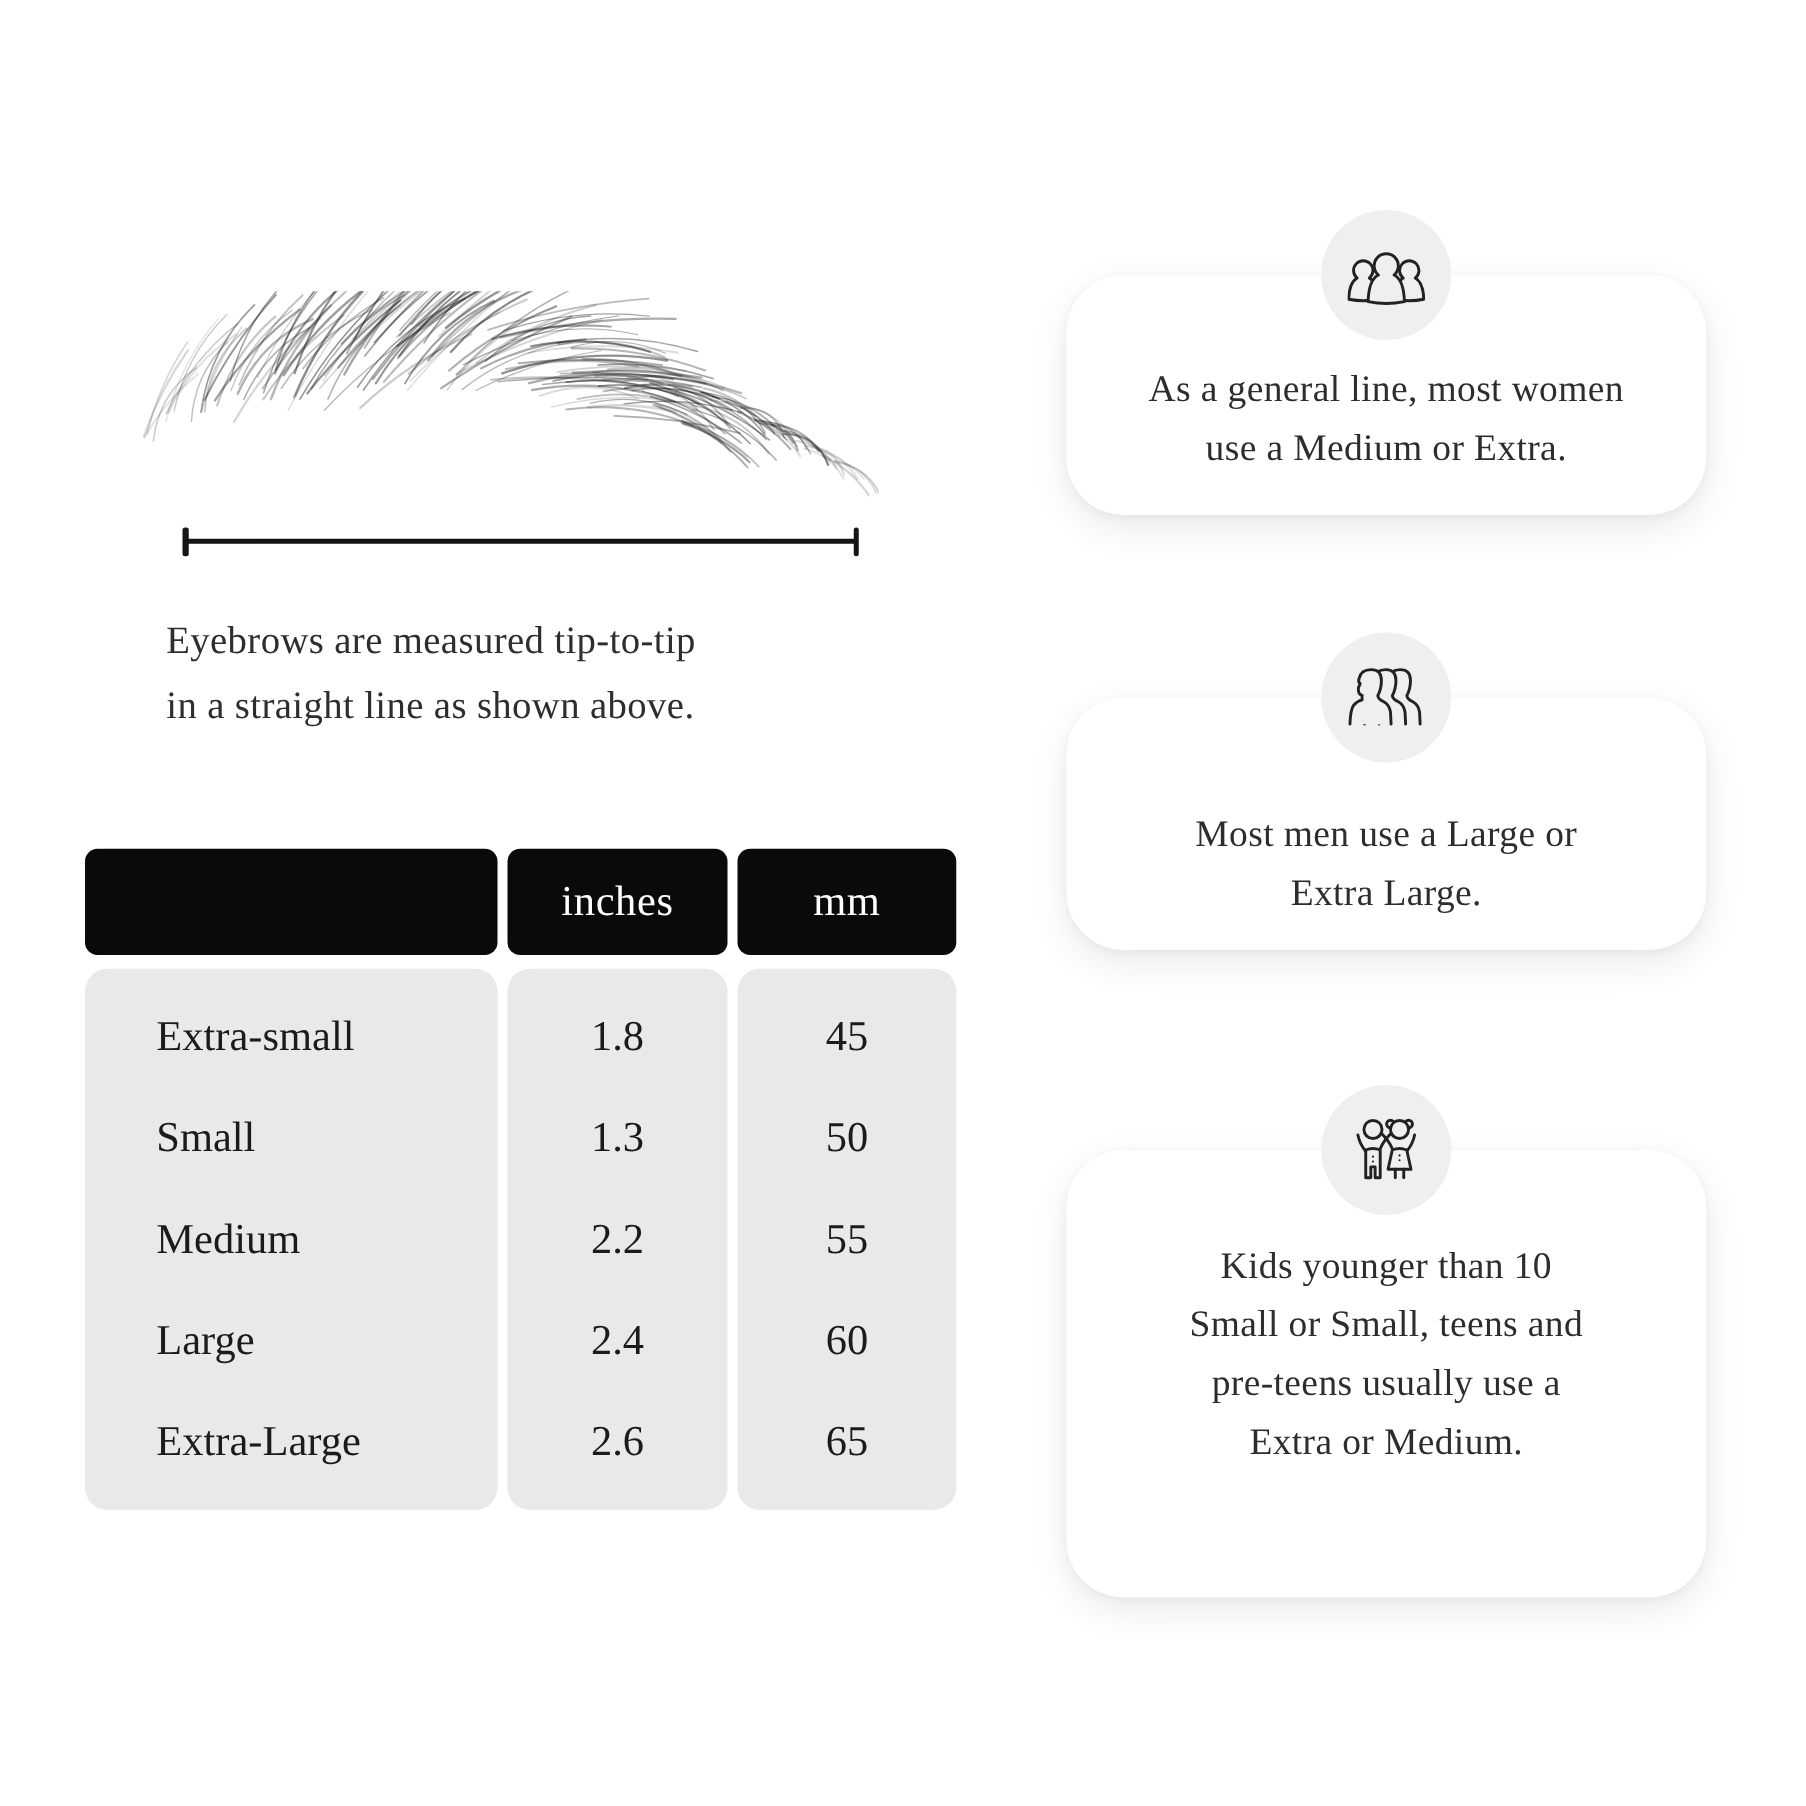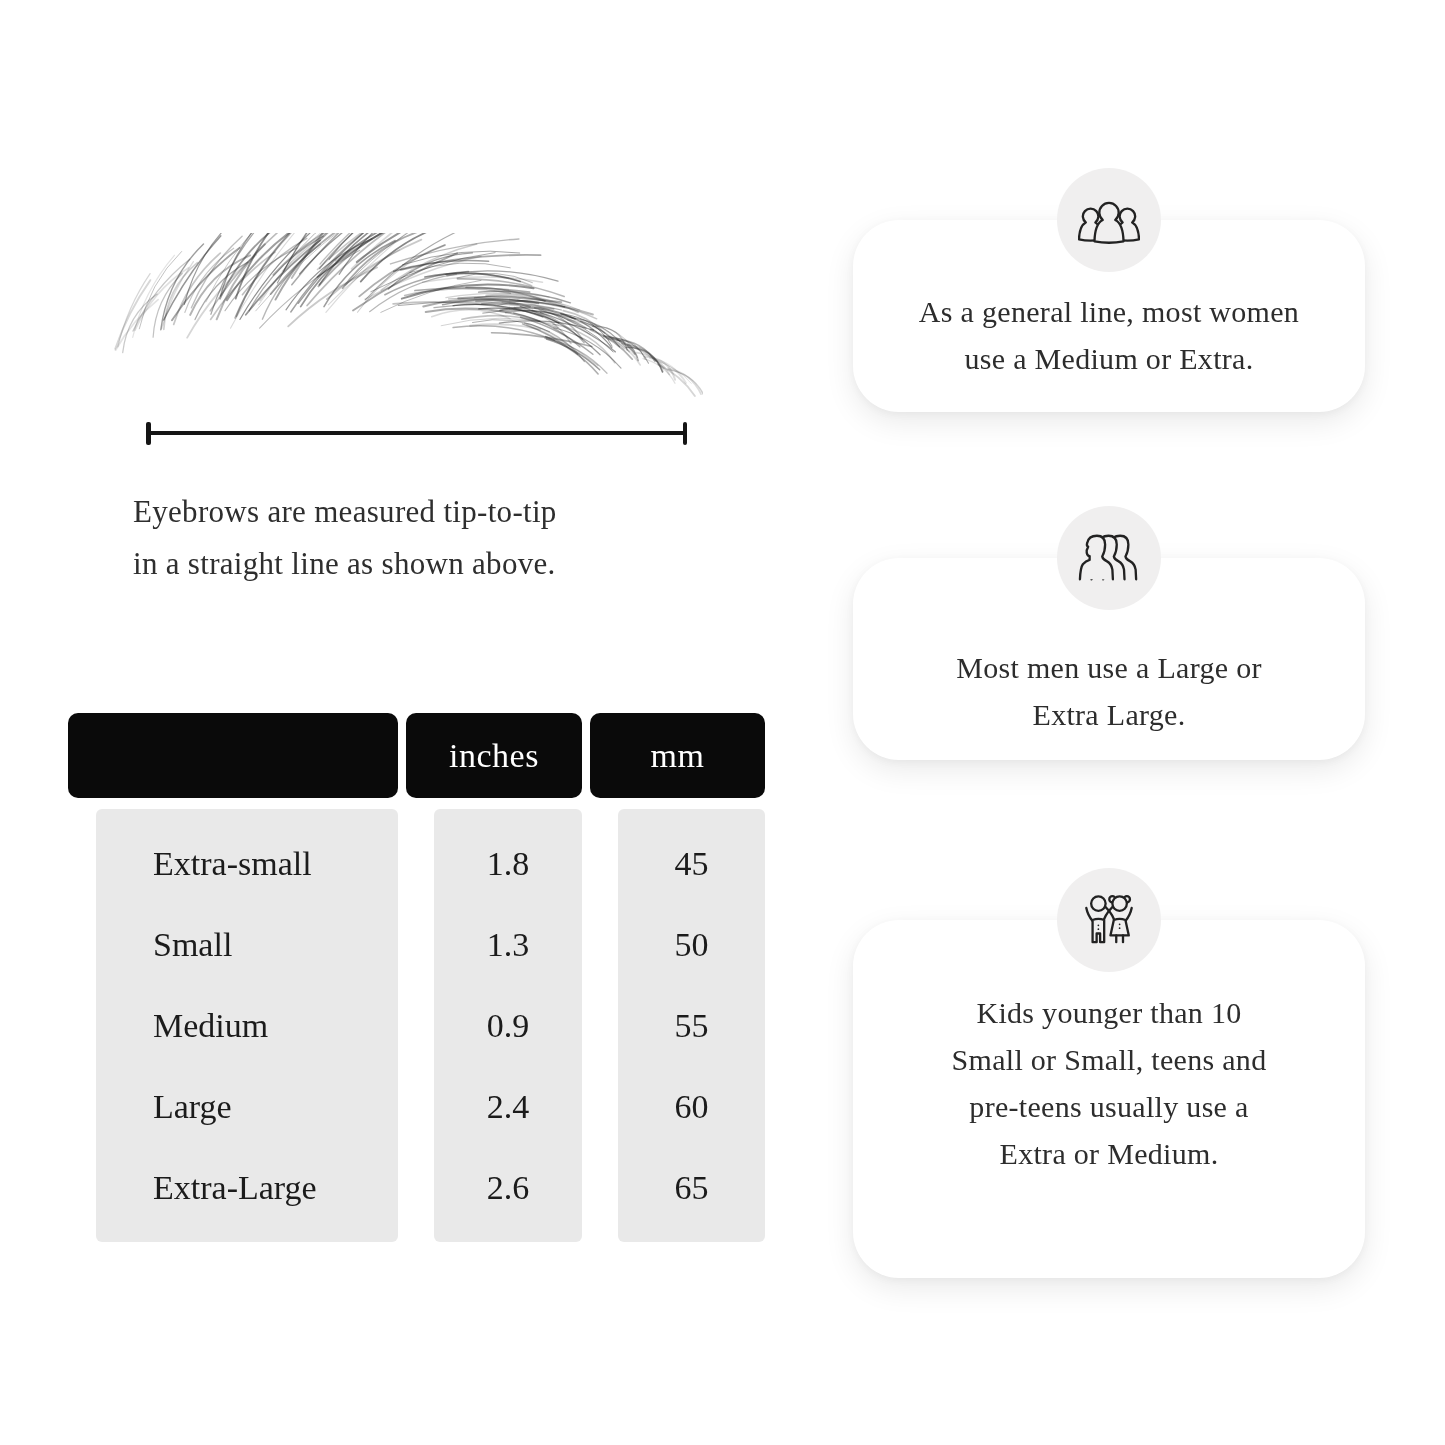--- a/index.html
+++ b/index.html
@@ -11,26 +11,26 @@
   
   .brow-wrap{ position:absolute; left:103px; top:233px; width:600px; height:178px; }
   .brow-wrap svg{ width:100%; height:100%; display:block; }
   .measure-line{ position:absolute; left:147px; top:431px; width:539px; height:4px; background:#151515; border-radius:2px; }
   .measure-line::before,.measure-line::after{
     content:""; position:absolute; top:-9px; width:4.5px; height:23px; background:#151515; border-radius:2px;
   }
   .measure-line::before{ left:-1px; } .measure-line::after{ right:-1px; }
   .caption{ position:absolute; left:133px; top:486px; font-size:31px; line-height:52px; color:#2e2e2e; letter-spacing:.3px; white-space:nowrap; }
   
-  .size-table{ position:absolute; left:68px; top:713px; width:784px; }
+  .size-table{ position:absolute; left:68px; top:679px; width:784px; }
   .thead,.tbody{ display:grid; grid-template-columns:330px 176px 175px; column-gap:8px; }
   .th{ height:85px; background:#0a0a0a; border-radius:10px; color:#ffffff;
        display:flex; align-items:center; justify-content:center; font-size:34px; letter-spacing:.5px; }
   .tbody{ margin-top:11px; }
-  .tcol{ background:#e9e9e9; border-radius:6px; padding:14px 0;margin-left:28px; }
+  .tcol{ background:#e9e9e9; border-radius:18px; padding:14px 0; }
   .cell{ height:81px; display:flex; align-items:center; font-size:34px; color:#1b1b1b; }
   .cell.lbl{ padding-left:57px; }
   .cell.val{ justify-content:center; }
   
   .tip-card{ position:absolute; left:853px; width:512px; background:#ffffff; border-radius:46px;
              box-shadow:0 10px 30px rgba(0,0,0,.085), 0 2px 8px rgba(0,0,0,.04); }
   .tip-card .icon-circle{
     position:absolute; top:-52px; left:50%; transform:translateX(-50%);
     width:104px; height:104px; background:#f0efef; border-radius:50%;
     display:flex; align-items:center; justify-content:center;
@@ -245,21 +245,21 @@
       <div class="tcol">
         <div class="cell lbl">Extra-small</div>
         <div class="cell lbl">Small</div>
         <div class="cell lbl">Medium</div>
         <div class="cell lbl">Large</div>
         <div class="cell lbl">Extra-Large</div>
       </div>
       <div class="tcol">
         <div class="cell val">1.8</div>
         <div class="cell val">1.3</div>
-        <div class="cell val">0.9</div>
+        <div class="cell val">2.2</div>
         <div class="cell val">2.4</div>
         <div class="cell val">2.6</div>
       </div>
       <div class="tcol">
         <div class="cell val">45</div>
         <div class="cell val">50</div>
         <div class="cell val">55</div>
         <div class="cell val">60</div>
         <div class="cell val">65</div>
       </div>

